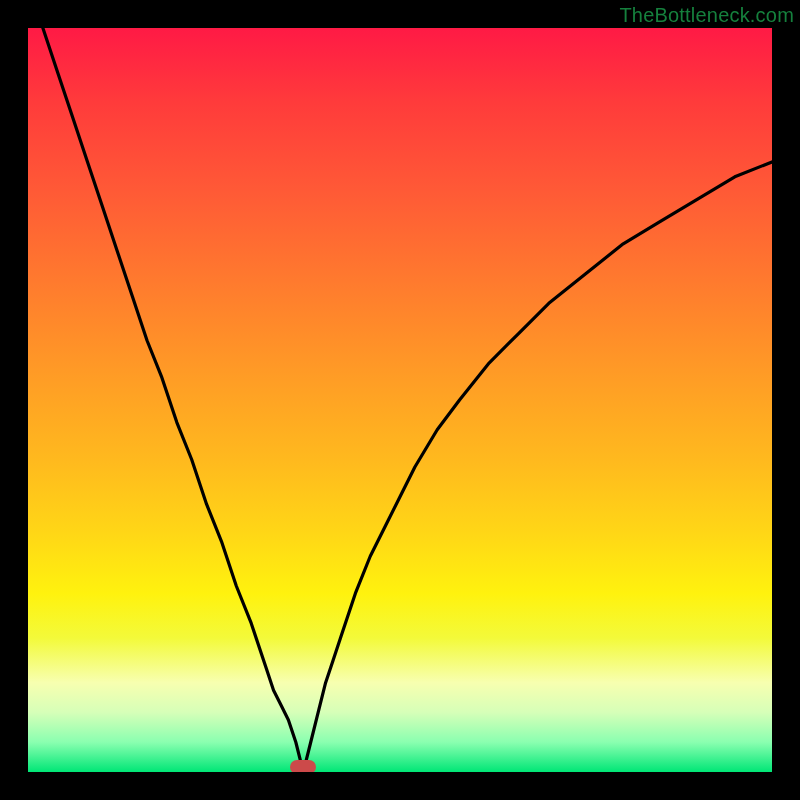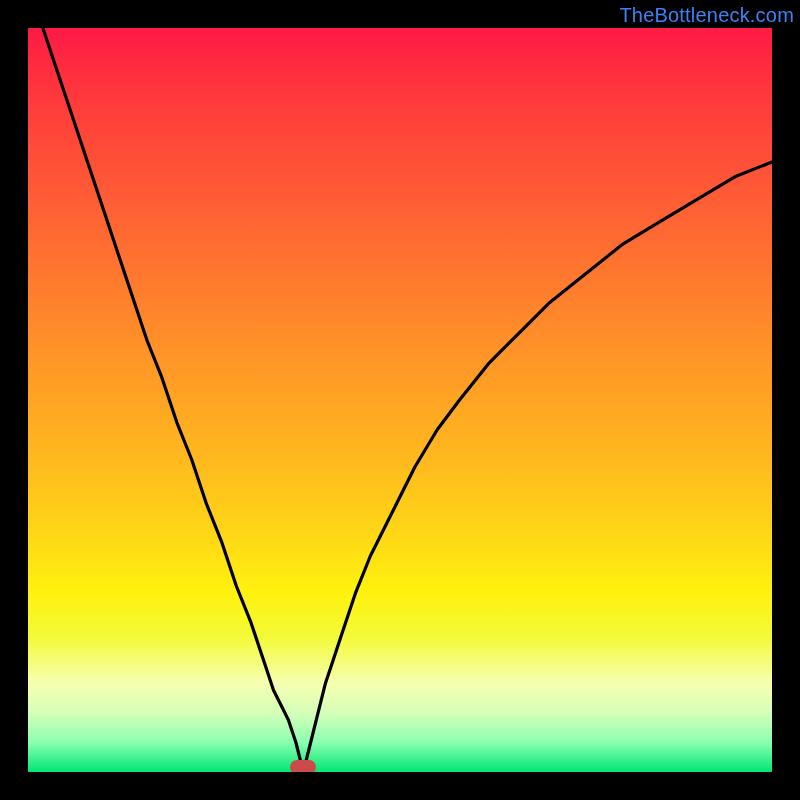--- a/index.html
+++ b/index.html
@@ -41,21 +41,21 @@
       #f7ffb0 88%,
       #d6ffb8 92%,
       #8affb0 96%,
       #00e676 100%
     );
   }
   .watermark {
     position: absolute;
     top: 4px;
     right: 6px;
-    color: #3b82f6;
+    color: #15803d;
     font-size: 20px;
     letter-spacing: 0.2px;
     user-select: none;
   }
   svg.curve {
     position: absolute;
     left: 0;
     top: 0;
     width: 744px;
     height: 744px;

